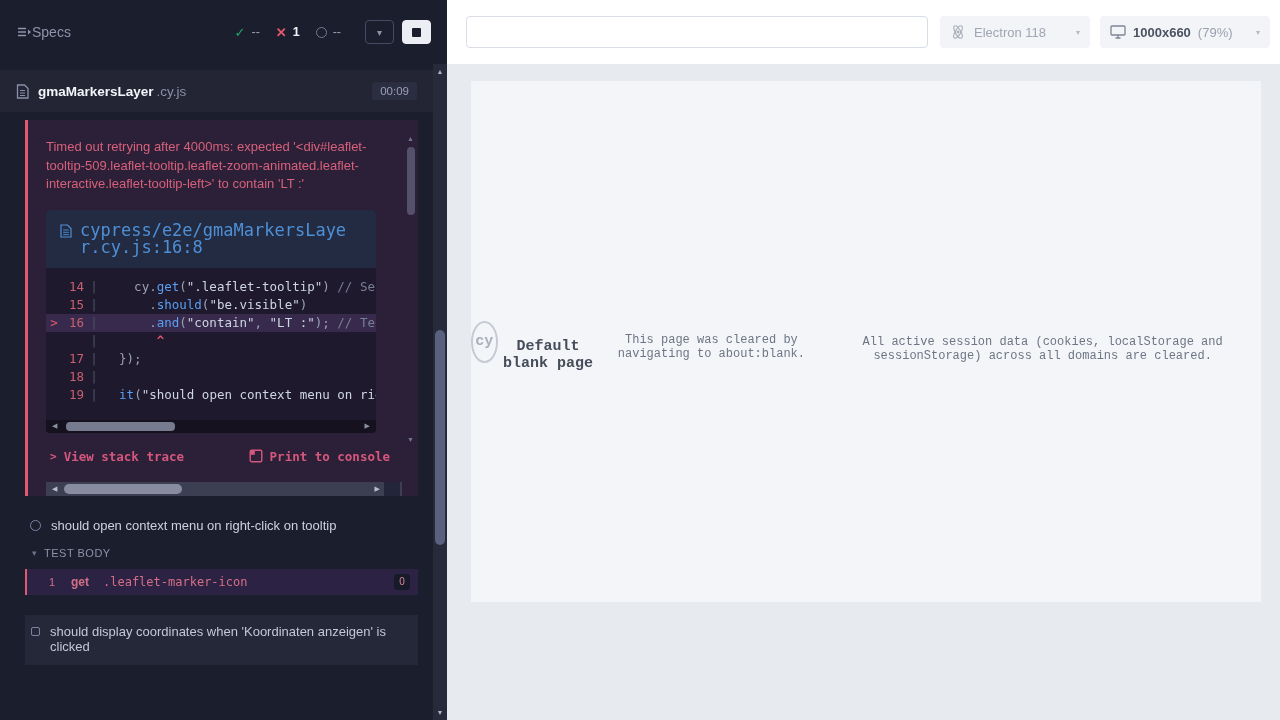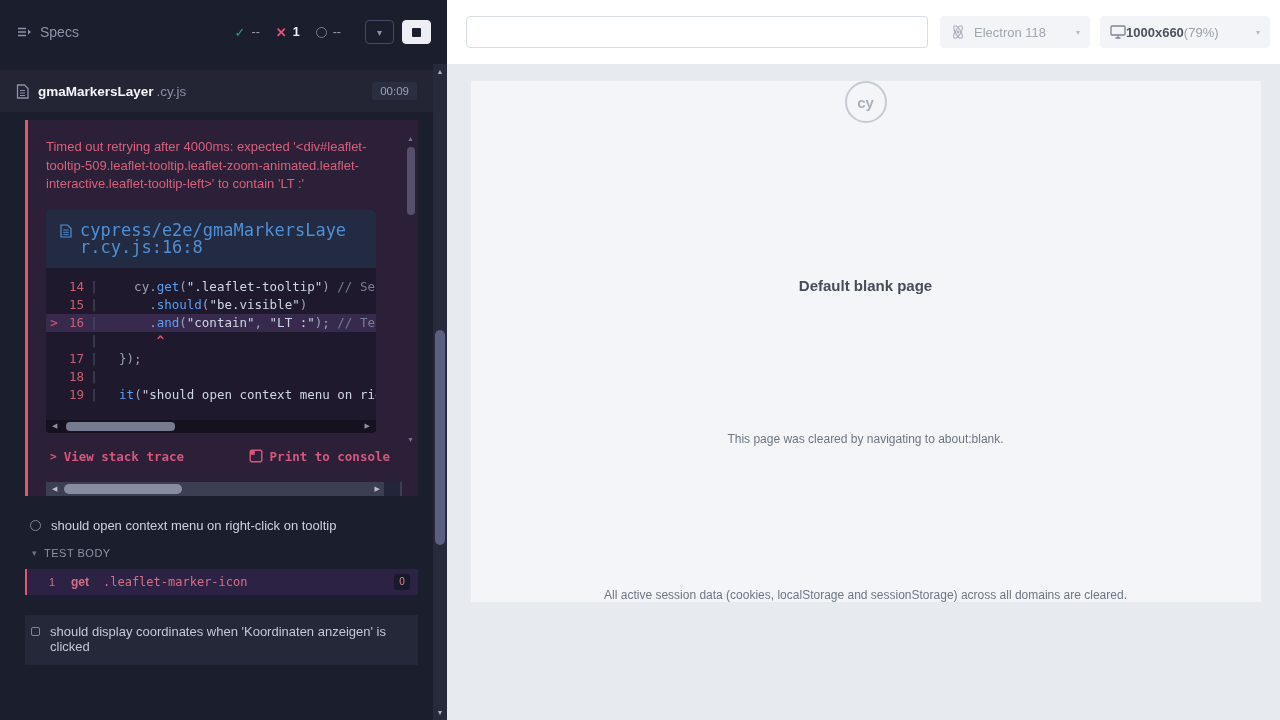--- a/index.html
+++ b/index.html
@@ -3,21 +3,21 @@
 <meta charset="utf-8">
 <style>
   * { margin:0; padding:0; box-sizing:border-box; }
   html,body { width:1280px; height:720px; overflow:hidden; background:#e7eaee;
               font-family:"Liberation Sans", sans-serif; }
   .app { display:flex; width:1280px; height:720px; }
 
   
   .reporter { position:relative; width:447px; flex-shrink:0; background:#1b1e2d; color:#c9ccdb; overflow:hidden; }
   .toolbar { height:64px; display:flex; align-items:center; padding:0 16px; gap:8px; }
-  .specs-btn { display:flex; align-items:center; gap:8px; color:#8e93a9; font-size:14px; cursor:pointer; }
+  .specs-btn { display:flex; align-items:center; color:#8e93a9; font-size:14px; cursor:pointer; }
   .toolbar-stats { margin-left:auto; margin-right:16px; display:flex; align-items:center; gap:16px; font-size:12.5px; }
   .stat { display:flex; align-items:center; gap:6px; color:#9aa0b5; }
   .stat .check { color:#1fa971; font-size:13px; }
   .stat .cross { color:#e45770; font-size:13px; font-weight:bold; }
   .stat .circ  { width:11px; height:11px; border:1.5px solid #737a93; border-radius:50%; display:inline-block; }
   .stat.failed .val { color:#f2f3f8; font-weight:bold; }
   .tb-btn { width:29px; height:24px; border:1px solid #454a66; border-radius:4px; display:flex;
             align-items:center; justify-content:center; color:#8a90a8; font-size:10px; cursor:pointer; background:transparent; }
   .tb-btn.stop { background:#eceef3; border-color:#eceef3; }
   .tb-btn.stop .sq { width:9px; height:9px; background:#1b1e2d; border-radius:1px; }
@@ -99,28 +99,28 @@
                         background:#596080; border-radius:5px; cursor:pointer; }
 
   
   .aut { flex:1; display:flex; flex-direction:column; background:#e7eaee; }
   .aut-header { height:64px; background:#ffffff; display:flex; align-items:center; padding:0 14px 0 19px; gap:10px; }
   .url-input { width:462px; height:32px; border:1px solid #d9dde5; border-radius:4px; background:#fff;
                padding:0 10px; font-size:13px; color:#4b5361; outline:none; }
   .browser-select { width:150px; height:32px; margin-left:2px; background:#f2f4f8; border-radius:4px;
                     display:flex; align-items:center; gap:8px; padding:0 10px; color:#a0a6b2; font-size:13px; cursor:pointer; }
   .viewport-select { width:170px; height:32px; background:#f2f4f8; border-radius:4px; display:flex;
-                     align-items:center; padding:0 10px; font-size:13px; cursor:pointer; }
+                     align-items:center; gap:7px; padding:0 10px; font-size:13px; cursor:pointer; }
   .vp-size { color:#4b5361; font-weight:bold; }
   .vp-scale { color:#9aa1ad; }
   .dd-chevron { margin-left:auto; color:#b6bac4; font-size:8px; }
 
   .aut-stage { flex:1; overflow:hidden; }
   .aut-page { width:790px; height:521px; margin:17px auto 0; background:#f4f5f8; display:flex;
-              flex-direction:column; align-items:center; justify-content:space-between; text-align:center; }
+              flex-direction:row; align-items:center; justify-content:flex-start; text-align:center;font-family:Liberation Mono, monospace; }
   .cy-logo { width:42px; height:42px; border:2px solid #c6cad3; border-radius:50%; display:flex;
              align-items:center; justify-content:center; color:#aab0bb; font-size:15px; font-weight:bold; }
   .blank-title { margin-top:26px; font-size:15px; font-weight:bold; color:#454d5b; }
   .blank-line { margin-top:11px; font-size:12px; color:#6d7585; }
   .blank-line + .blank-line { margin-top:14px; }
 
   svg { display:block; }
 </style>
 </head>
 <body>

